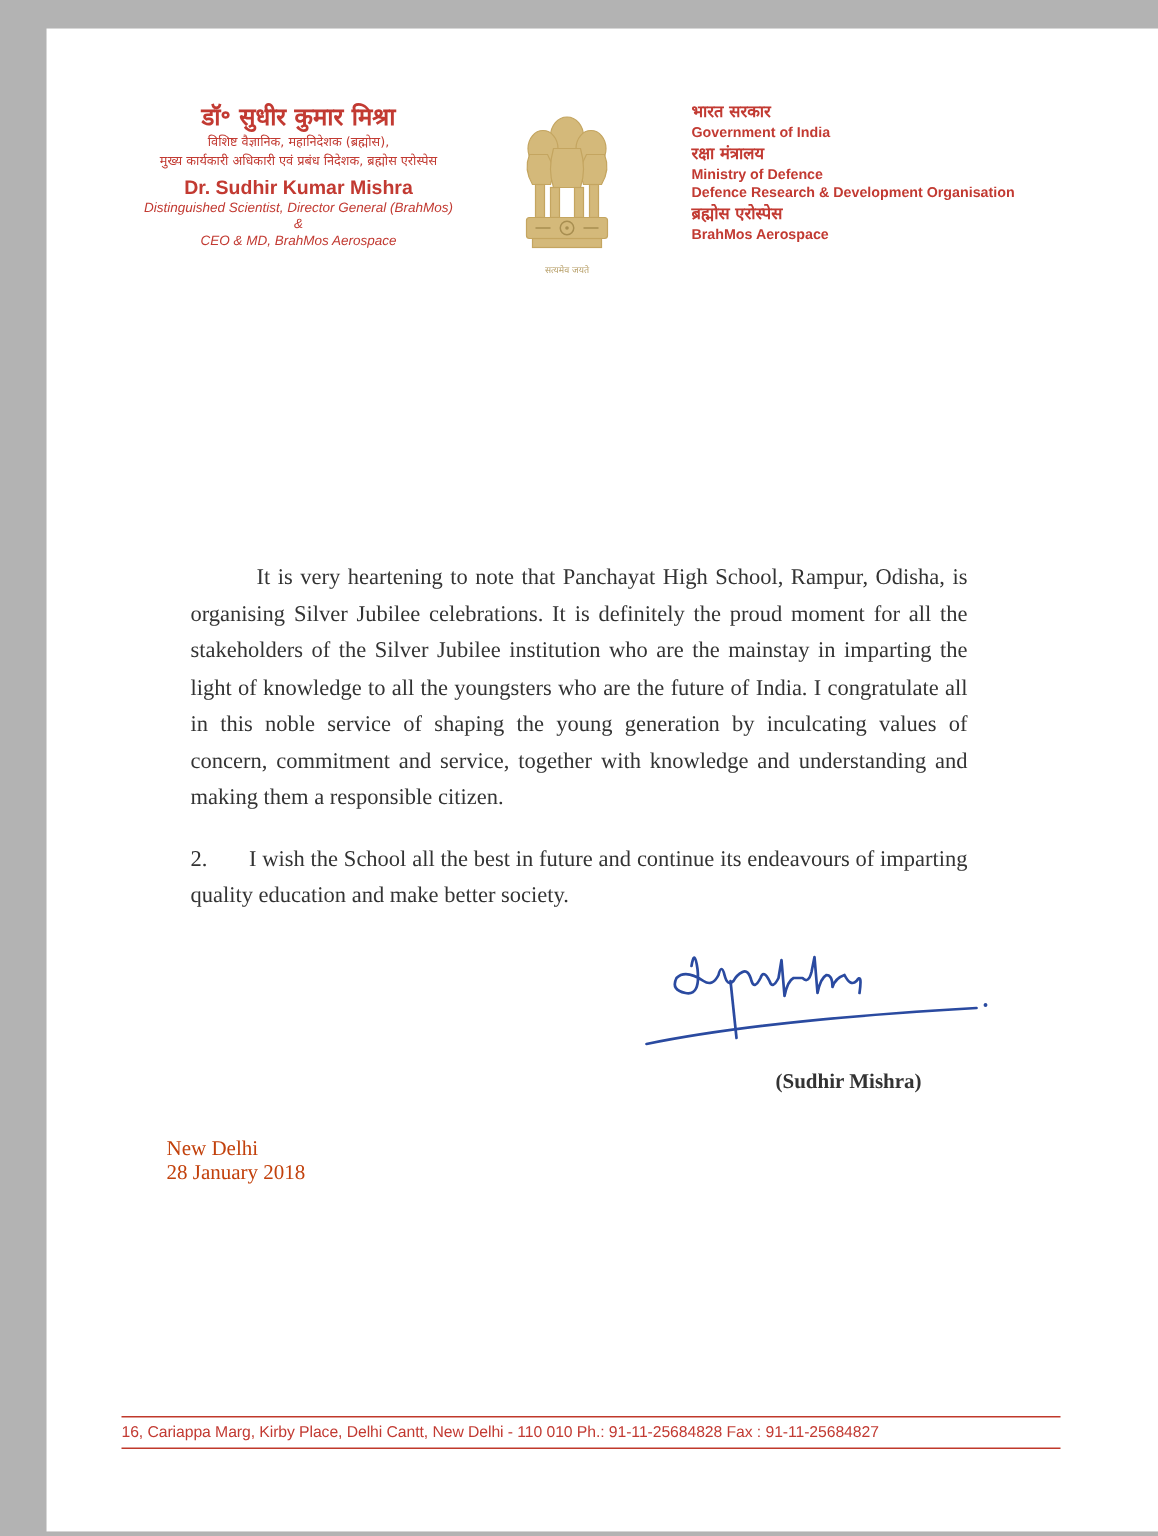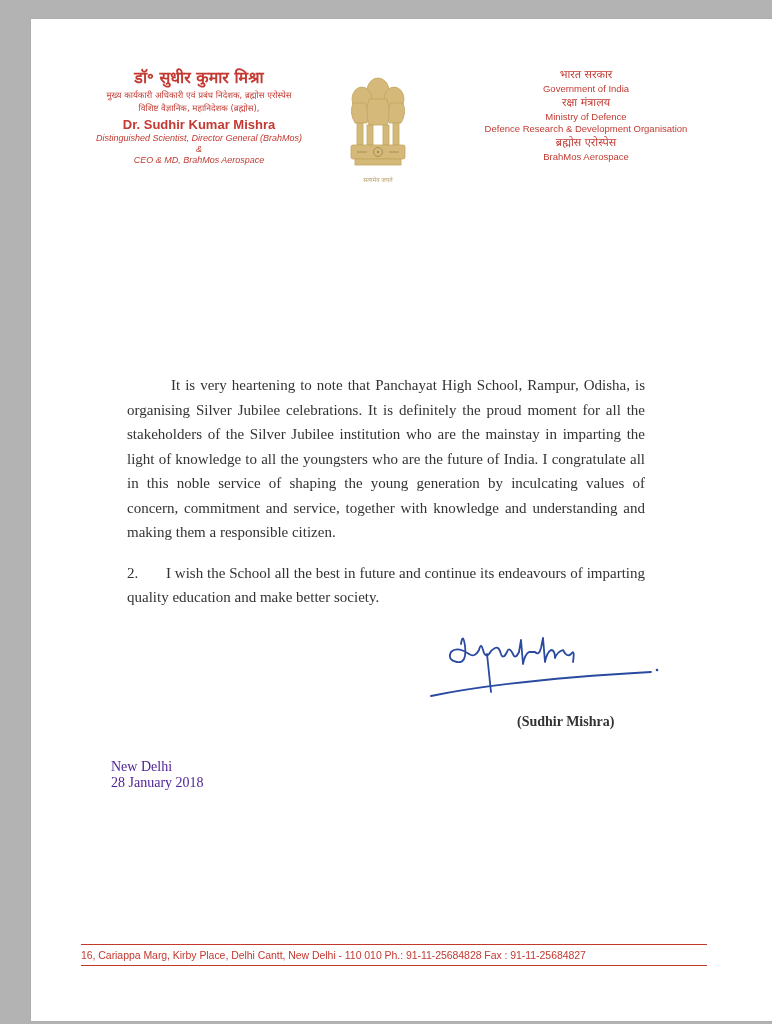--- a/index.html
+++ b/index.html
@@ -28,21 +28,21 @@
   .emblem {
     position: absolute; left: 314px; top: 50px; width: 66px; height: 110px;
   }
   .emblem-motto {
     position: absolute; left: 314px; top: 157px; width: 66px;
     font-family: "DejaVu Sans", sans-serif; font-size: 6px; color: #b8a06a; text-align: center;
   }
 
   .hdr-right {
     position: absolute; left: 430px; top: 48px; width: 250px;
-    text-align: center; font-family: "Liberation Sans", sans-serif; color: #c23a32;
+    font-family: "Liberation Sans", sans-serif; color: #c23a32; font-weight: bold;
   }
   .hdr-right .hi { font-family: "DejaVu Sans", sans-serif; font-size: 11px; line-height: 16px; }
   .hdr-right .hi-big { font-family: "DejaVu Sans", sans-serif; font-size: 12px; line-height: 17px; }
   .hdr-right .en { font-size: 9.5px; line-height: 12px; }
 
   .title {
     position: absolute; left: 0; width: 709px; top: 212px;
     text-align: center; font-weight: bold; font-size: 15px; color: #222;
     text-decoration: underline; text-underline-offset: 2px;
   }
@@ -56,41 +56,41 @@
   .para2 { margin-top: 13px !important; }
   .para2 .num { display: inline-block; width: 39px; }
 
   .signature { position: absolute; left: 398px; top: 605px; width: 230px; height: 80px; }
   .sig-name {
     position: absolute; left: 486px; top: 695px;
     font-weight: bold; font-size: 14px; color: #333;
   }
   .place-date {
     position: absolute; left: 80px; top: 740px;
-    font-size: 14px; line-height: 16px; color: #4c1d95;
+    font-size: 14px; line-height: 16px; color: #c2410c;
   }
 
   .footer-line { position: absolute; left: 50px; width: 626px; height: 1px; background: #c0392b; }
   .footer-line.top { top: 925px; }
   .footer-line.bottom { top: 946px; }
   .footer-text {
     position: absolute; left: 50px; top: 930px; width: 626px;
     font-family: "Liberation Sans", sans-serif; font-size: 10.5px; color: #c23a32;
     white-space: nowrap; letter-spacing: -0.05px;
   }
 </style>
 </head>
 <body>
 
 <div class="page">
 
   <div class="hdr-left">
     <div class="hi-name">डॉ॰ सुधीर कुमार मिश्रा</div>
+    <div class="hi-small">विशिष्ट वैज्ञानिक, महानिदेशक (ब्रह्मोस),</div>
     <div class="hi-small">मुख्य कार्यकारी अधिकारी एवं प्रबंध निदेशक, ब्रह्मोस एरोस्पेस</div>
-    <div class="hi-small">विशिष्ट वैज्ञानिक, महानिदेशक (ब्रह्मोस),</div>
     <div class="en-name">Dr. Sudhir Kumar Mishra</div>
     <div class="en-small">Distinguished Scientist, Director General (BrahMos)</div>
     <div class="en-small">&amp;</div>
     <div class="en-small">CEO &amp; MD, BrahMos Aerospace</div>
   </div>
 
   <svg class="emblem" viewBox="0 0 66 110">
     <g fill="#d4b97a" stroke="#c4a560" stroke-width="0.8">
 
       <ellipse cx="33" cy="22" rx="11" ry="13"></ellipse>

